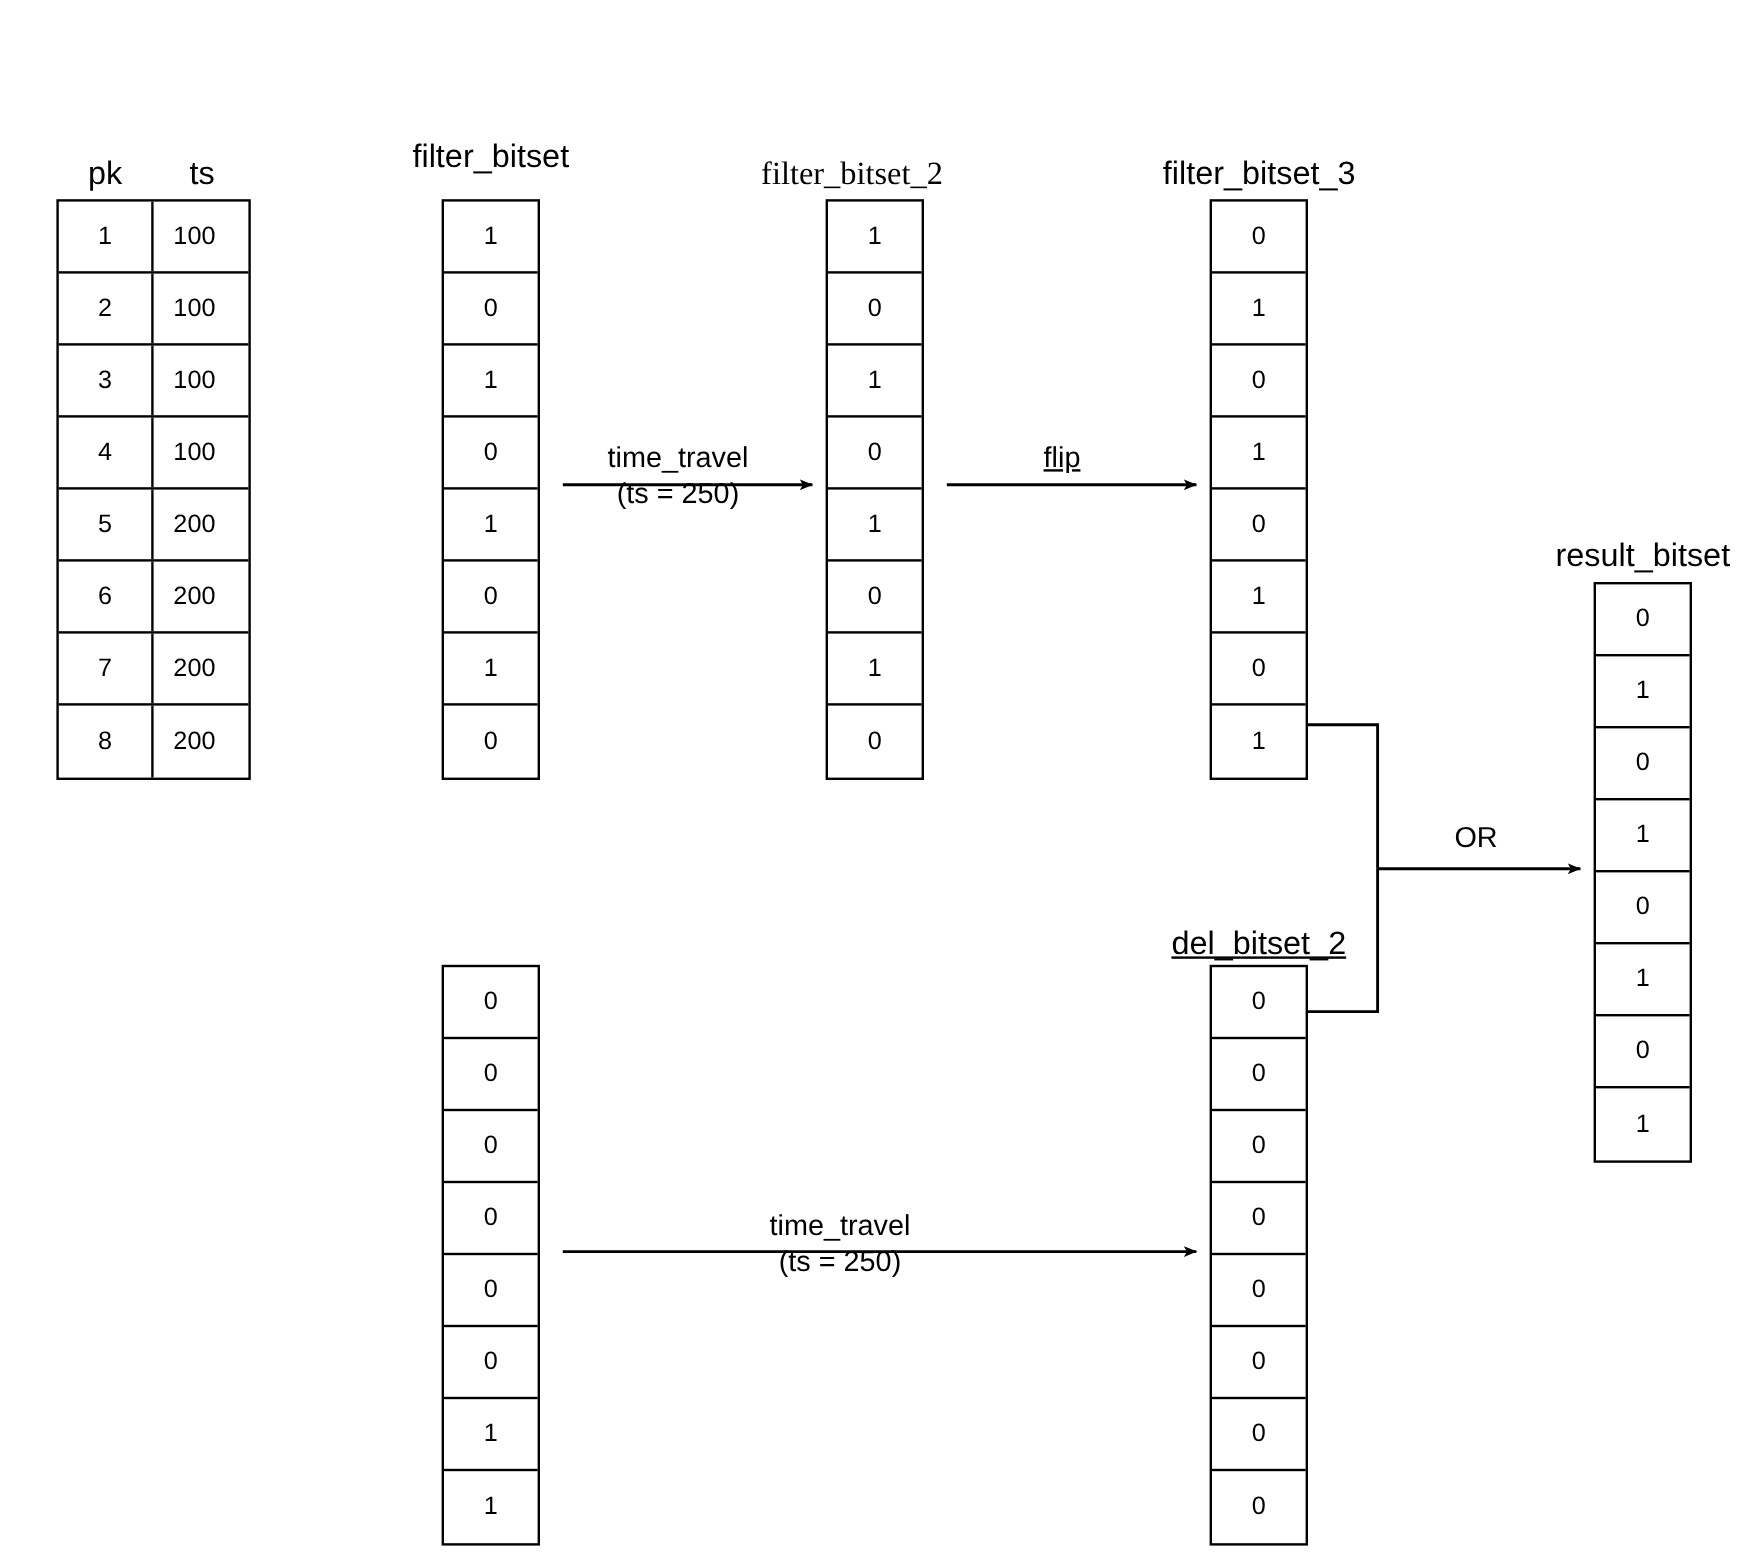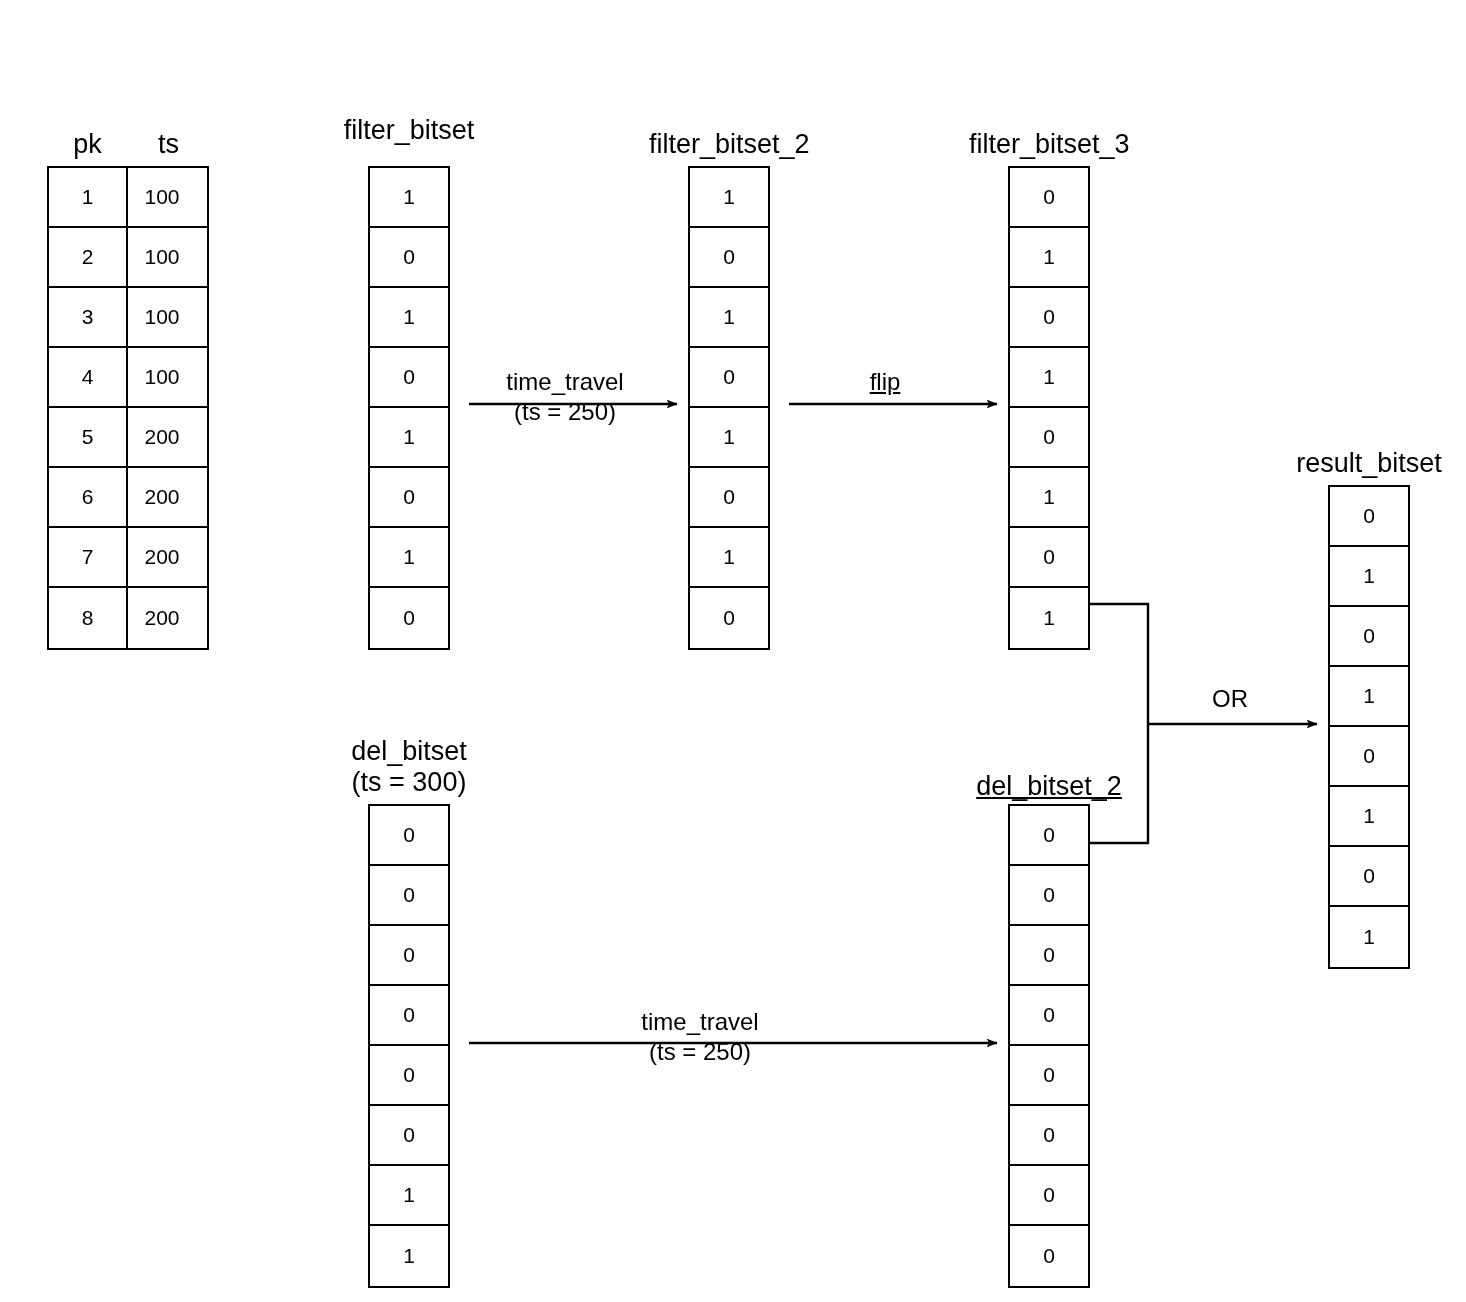--- a/index.html
+++ b/index.html
@@ -72,21 +72,21 @@
   #filter-bitset   { left: 368px;  top: 166px; }
   #filter-bitset-2 { left: 688px;  top: 166px; }
   #filter-bitset-3 { left: 1008px; top: 166px; }
   #result-bitset   { left: 1328px; top: 485px; }
   #del-bitset      { left: 368px;  top: 804px; }
   #del-bitset-2    { left: 1008px; top: 804px; }
 
   .lbl-pk   { left: 47px;   top: 129px; width: 81px; }
   .lbl-ts   { left: 128px;  top: 129px; width: 81px; }
   .lbl-fb   { left: 329px;  top: 115px; width: 160px; }
-  .lbl-fb2  { left: 649px;  top: 129px; width: 160px; }
+  .lbl-fb2  { left: 630px;  top: 129px; width: 160px; font-family: Liberation Serif, serif; }
   .lbl-fb3  { left: 969px;  top: 129px; width: 160px; }
   .lbl-rb   { left: 1289px; top: 448px; width: 160px; }
   .lbl-db   { left: 318px;  top: 736px; width: 182px; }
   .lbl-db2  { left: 969px;  top: 771px; width: 160px; text-decoration: underline; }
 
   
   #edges {
     position: absolute;
     left: 0; top: 0;
     width: 1466px;
@@ -111,24 +111,20 @@
 <div id="canvas">
 
 
   <div class="col-label lbl-pk">pk</div>
   <div class="col-label lbl-ts">ts</div>
   <div class="col-label lbl-fb">filter_bitset</div>
   <div class="col-label lbl-fb2">filter_bitset_2</div>
   <div class="col-label lbl-fb3">filter_bitset_3</div>
   <div class="col-label lbl-rb">result_bitset</div>
   <div class="col-label lbl-db2">del_bitset_2</div>
-  <div class="col-label lbl-db">
-    <div>del_bitset</div>
-    <div>(ts = 300)</div>
-  </div>
 
   <div class="grid" id="pk-ts-table">
       <div class="row">
         <div class="cell pk">1</div>
         <div class="cell ts">100</div>
       </div>
       <div class="row">
         <div class="cell pk">2</div>
         <div class="cell ts">100</div>
       </div>

